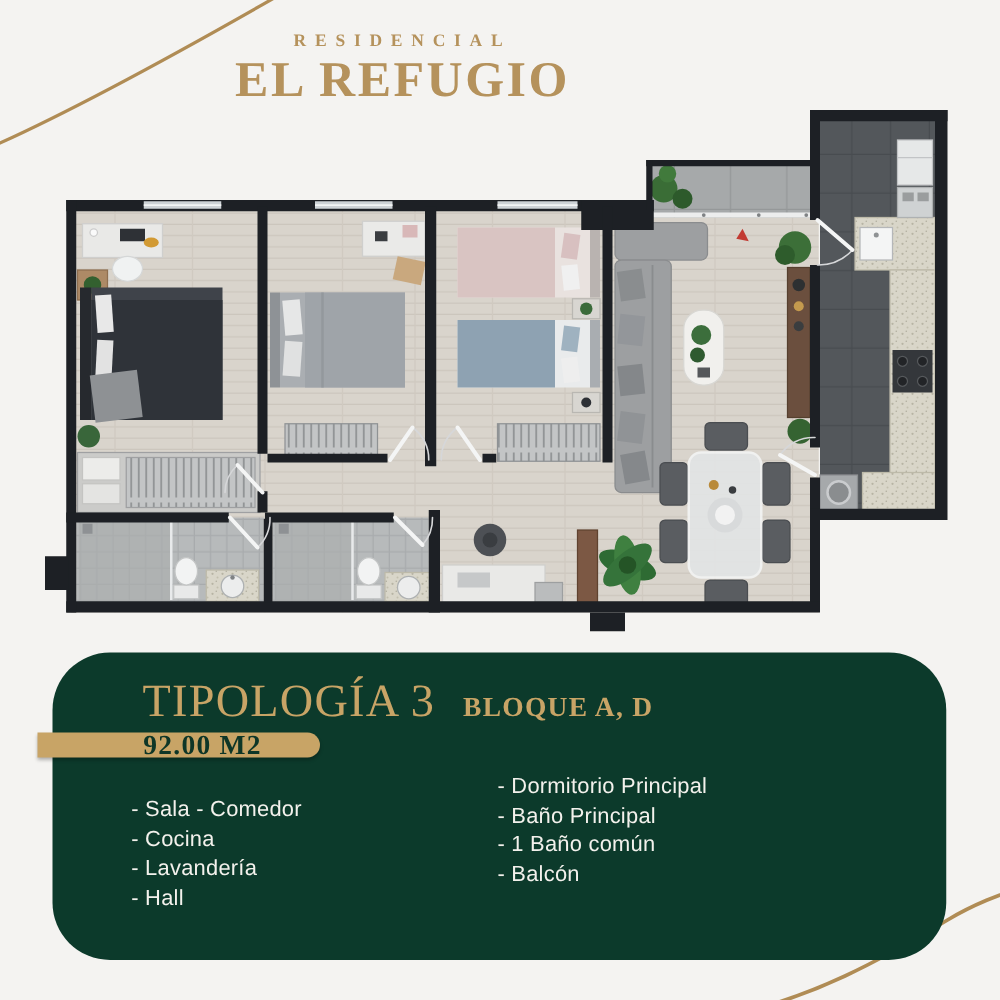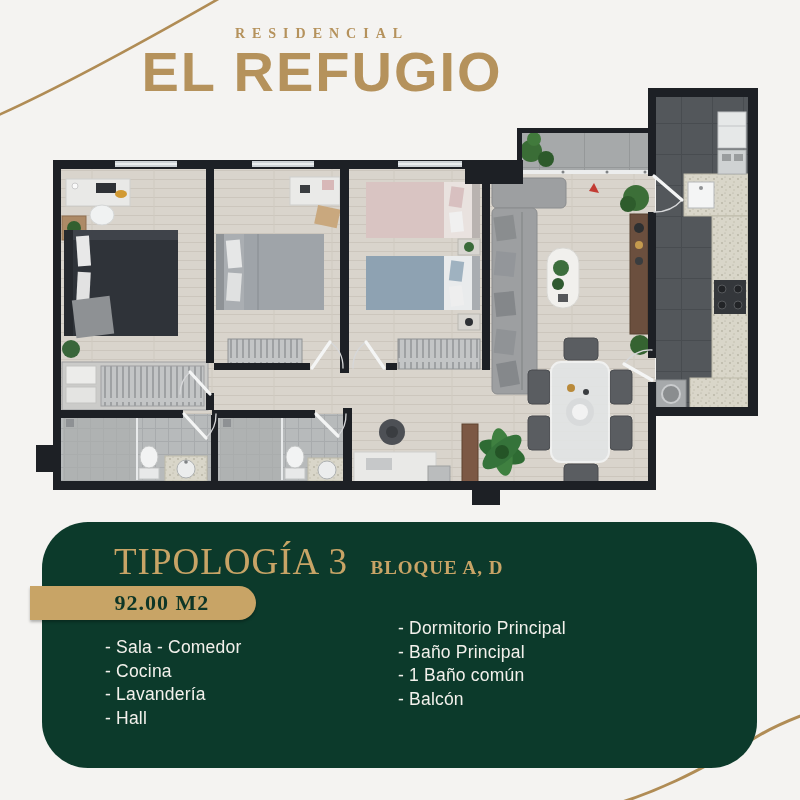--- a/index.html
+++ b/index.html
@@ -8,40 +8,40 @@
     background:var(--background,#f4f3f1);
     font-family:"Liberation Sans",sans-serif;
   }
   .swoosh-layer{position:absolute;left:0;top:0;z-index:0;}
   .header{position:absolute;left:0;top:26px;width:644px;text-align:center;z-index:1;}
   .kicker{
     font-family:"Liberation Serif",serif;font-weight:700;
     font-size:14px;letter-spacing:7px;color:var(--gold,#b5925c);
   }
   .brand{
-    font-family:Liberation Sans, sans-serif;font-weight:700;
-    font-size:56px;line-height:1.0;letter-spacing:2px;color:var(--gold,#b5925c);
+    font-family:Liberation Serif, serif;font-weight:700;
+    font-size:40px;line-height:1.0;letter-spacing:2px;color:var(--gold,#b5925c);
     margin-top:2px;
   }
   .plan{position:absolute;left:36px;top:85px;z-index:1;}
   .card{
     position:absolute;left:42px;top:522px;width:715px;height:246px;z-index:2;
     background:var(--green,#0c3a2b);border-radius:46px;
   }
   .card-title-row{position:absolute;left:72px;top:18px;white-space:nowrap;}
   .card-title{
     font-family:"Liberation Serif",serif;font-weight:400;font-size:37px;
     color:var(--gold-badge,#c8a466);letter-spacing:1px;display:inline-block;
   }
   .card-subtitle{
-    font-family:"Liberation Serif",serif;font-weight:700;font-size:19px;
+    font-family:"Liberation Serif",serif;font-weight:700;font-size:22px;
     color:var(--gold-badge,#c8a466);letter-spacing:1px;display:inline-block;margin-left:18px;
   }
   .area-pill{
-    position:absolute;left:-12px;top:64px;width:226px;height:34px;
+    position:absolute;left:-12px;top:64px;width:226px;height:20px;
     background:var(--gold-badge,#c8a466);border-radius:0 17px 17px 0;
     box-shadow:0 2px 3px rgba(0,0,0,.28);
     display:flex;align-items:center;justify-content:center;padding-left:38px;box-sizing:border-box;
   }
   .area-pill span{
     font-family:"Liberation Serif",serif;font-weight:700;font-size:22px;
     color:var(--badge-text,#0e3627);letter-spacing:1px;
   }
   .features{position:absolute;color:var(--list-text,#f3f1ec);font-size:17.5px;letter-spacing:.2px;}
   .features .feat-item{line-height:23.5px;}

